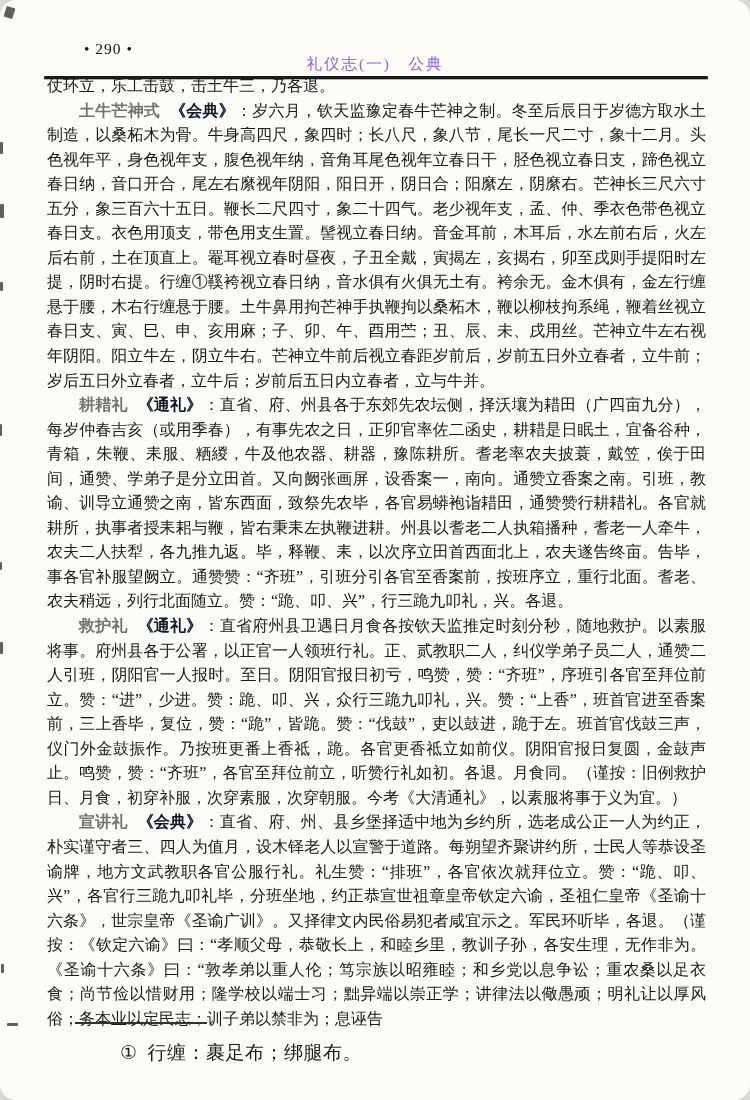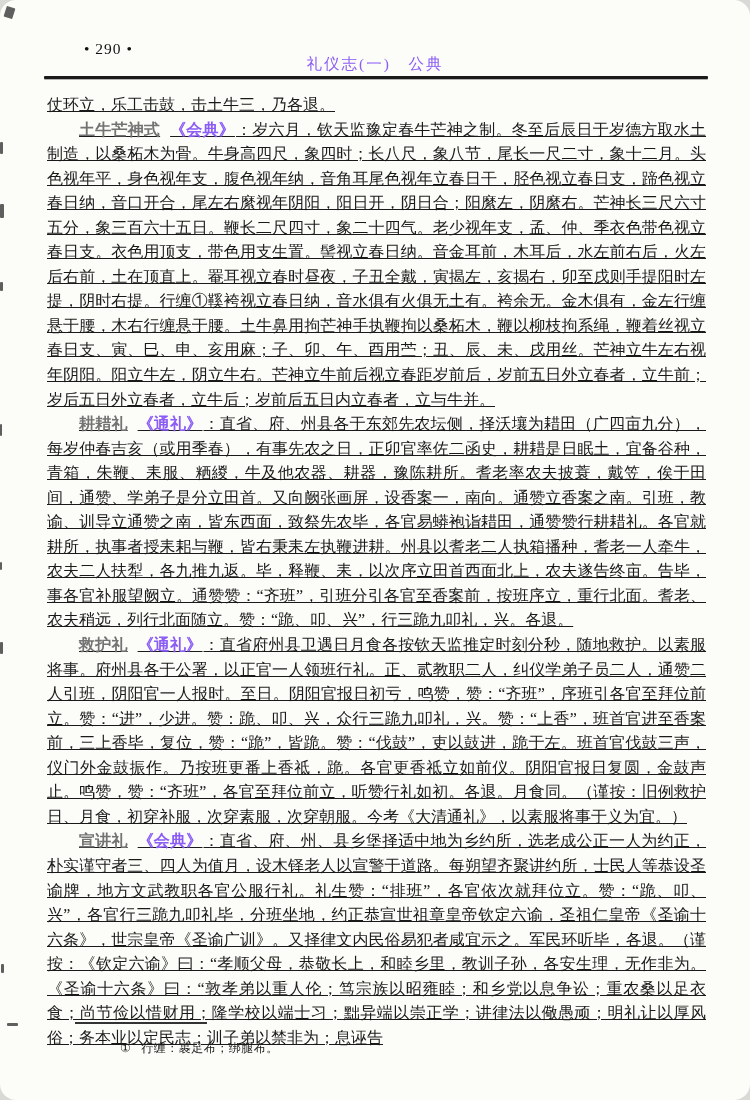--- a/index.html
+++ b/index.html
@@ -16,31 +16,31 @@
   
   .header{position:absolute;top:38px;left:0;width:750px;height:26px;font-size:15.5px;}
   .page-number{position:absolute;left:84px;top:2px;letter-spacing:1px;color:#111;}
   .header-title{position:absolute;left:0;width:100%;text-align:center;top:16px;color:#8b5cf6;letter-spacing:2px;}
   .header-rule{
     position:absolute;top:76px;left:44px;width:664px;height:3px;
     background:#1b1b1b;border-radius:1px;box-shadow:0 1px 0 rgba(40,40,40,.35);
   }
   
   .text-body{
-    position:absolute;left:47px;top:93px;width:659px;
+    position:absolute;left:47px;top:74px;width:659px;
     font-size:16px;line-height:24.55px;
-    text-align:justify;text-justify:inter-ideograph;text-decoration:underline;
+    text-align:justify;text-justify:inter-ideograph;
   }
   .para{margin:0;padding:0;}
   .para.indent{text-indent:2em;}
   .p-head{font-weight:bold;color:#737373;margin-right:10px;}
-  .p-src{font-weight:bold;color:#8b5cf6;margin-right:1px;}
+  .p-src{font-weight:bold;color:#0f172a;margin-right:1px;}
   
   .footnote-rule{position:absolute;left:75px;top:1022px;width:132px;height:2px;background:#333;}
-  .footnote{position:absolute;left:120px;top:1040px;font-size:12px;color:#1d1d1d;letter-spacing:.5px;}
+  .footnote{position:absolute;left:120px;top:1040px;font-size:19px;color:#1d1d1d;letter-spacing:.5px;}
   .fn-marker{margin-right:10px;}
   
   .speck{position:absolute;background:#2b2b2b;opacity:.75;border-radius:1px;}
   .s1{left:5px;top:7px;width:9px;height:11px;transform:rotate(18deg);}
   .s2{left:0;top:142px;width:3px;height:12px;}
   .s3{left:0;top:204px;width:4px;height:14px;}
   .s4{left:0;top:282px;width:3px;height:9px;}
   .s5{left:0;top:424px;width:2px;height:12px;}
   .s6{left:0;top:562px;width:2px;height:8px;}
   .s7{left:0;top:642px;width:3px;height:12px;}

